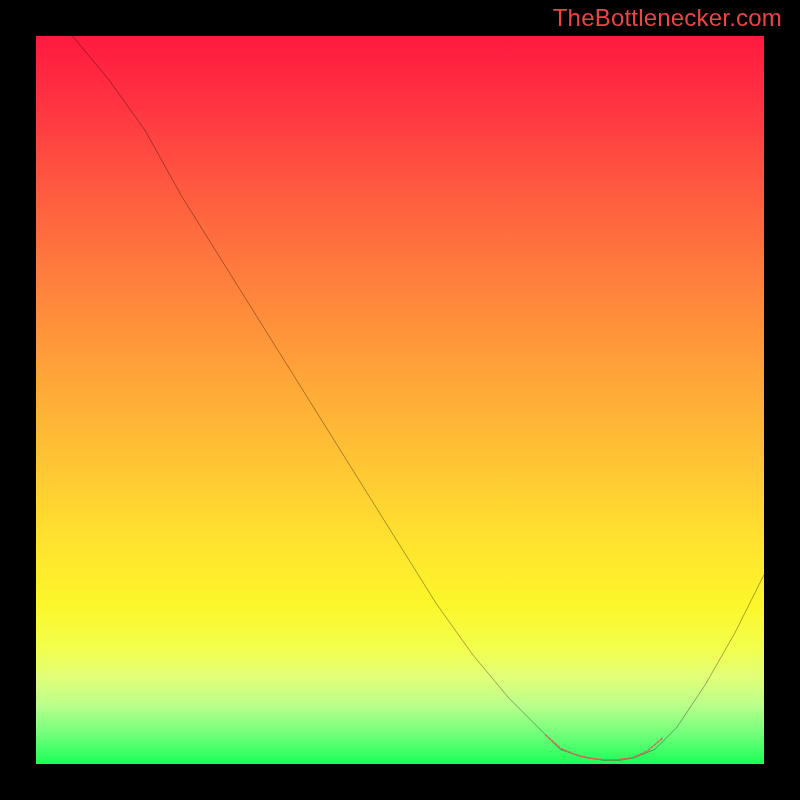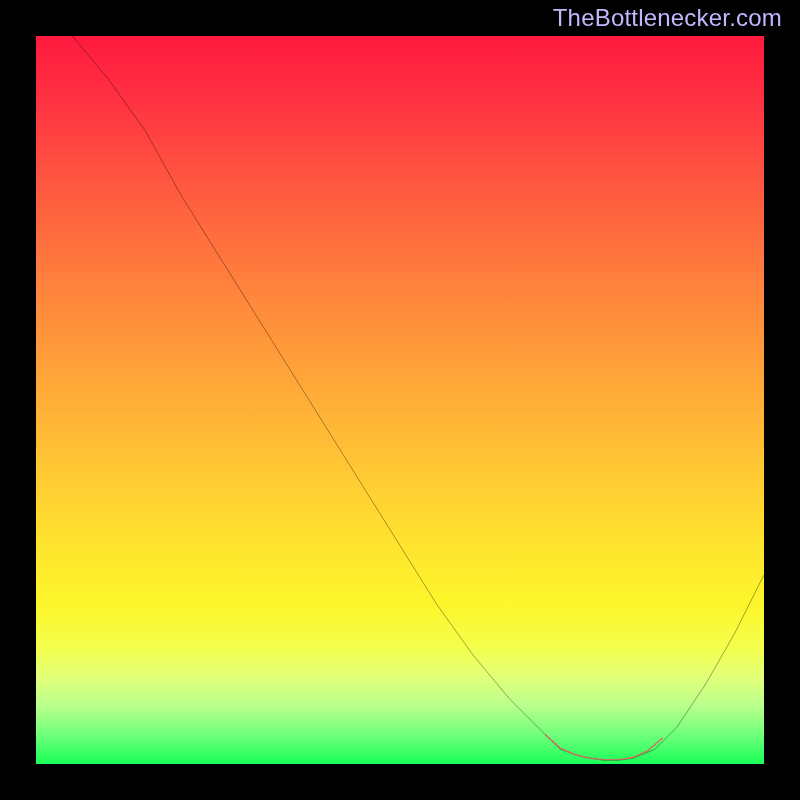--- a/index.html
+++ b/index.html
@@ -8,21 +8,21 @@
     height: 800px;
     background: #000;
     position: relative;
     font-family: Arial, sans-serif;
     overflow: hidden;
   }
   .attribution {
     position: absolute;
     top: 4px;
     right: 18px;
-    color: #c4b5fd;
+    color: #ef4444;
     font-size: 24px;
     font-weight: 400;
     letter-spacing: 0.2px;
   }
   .plot-area {
     position: absolute;
     left: 36px;
     top: 36px;
     width: 728px;
     height: 728px;

